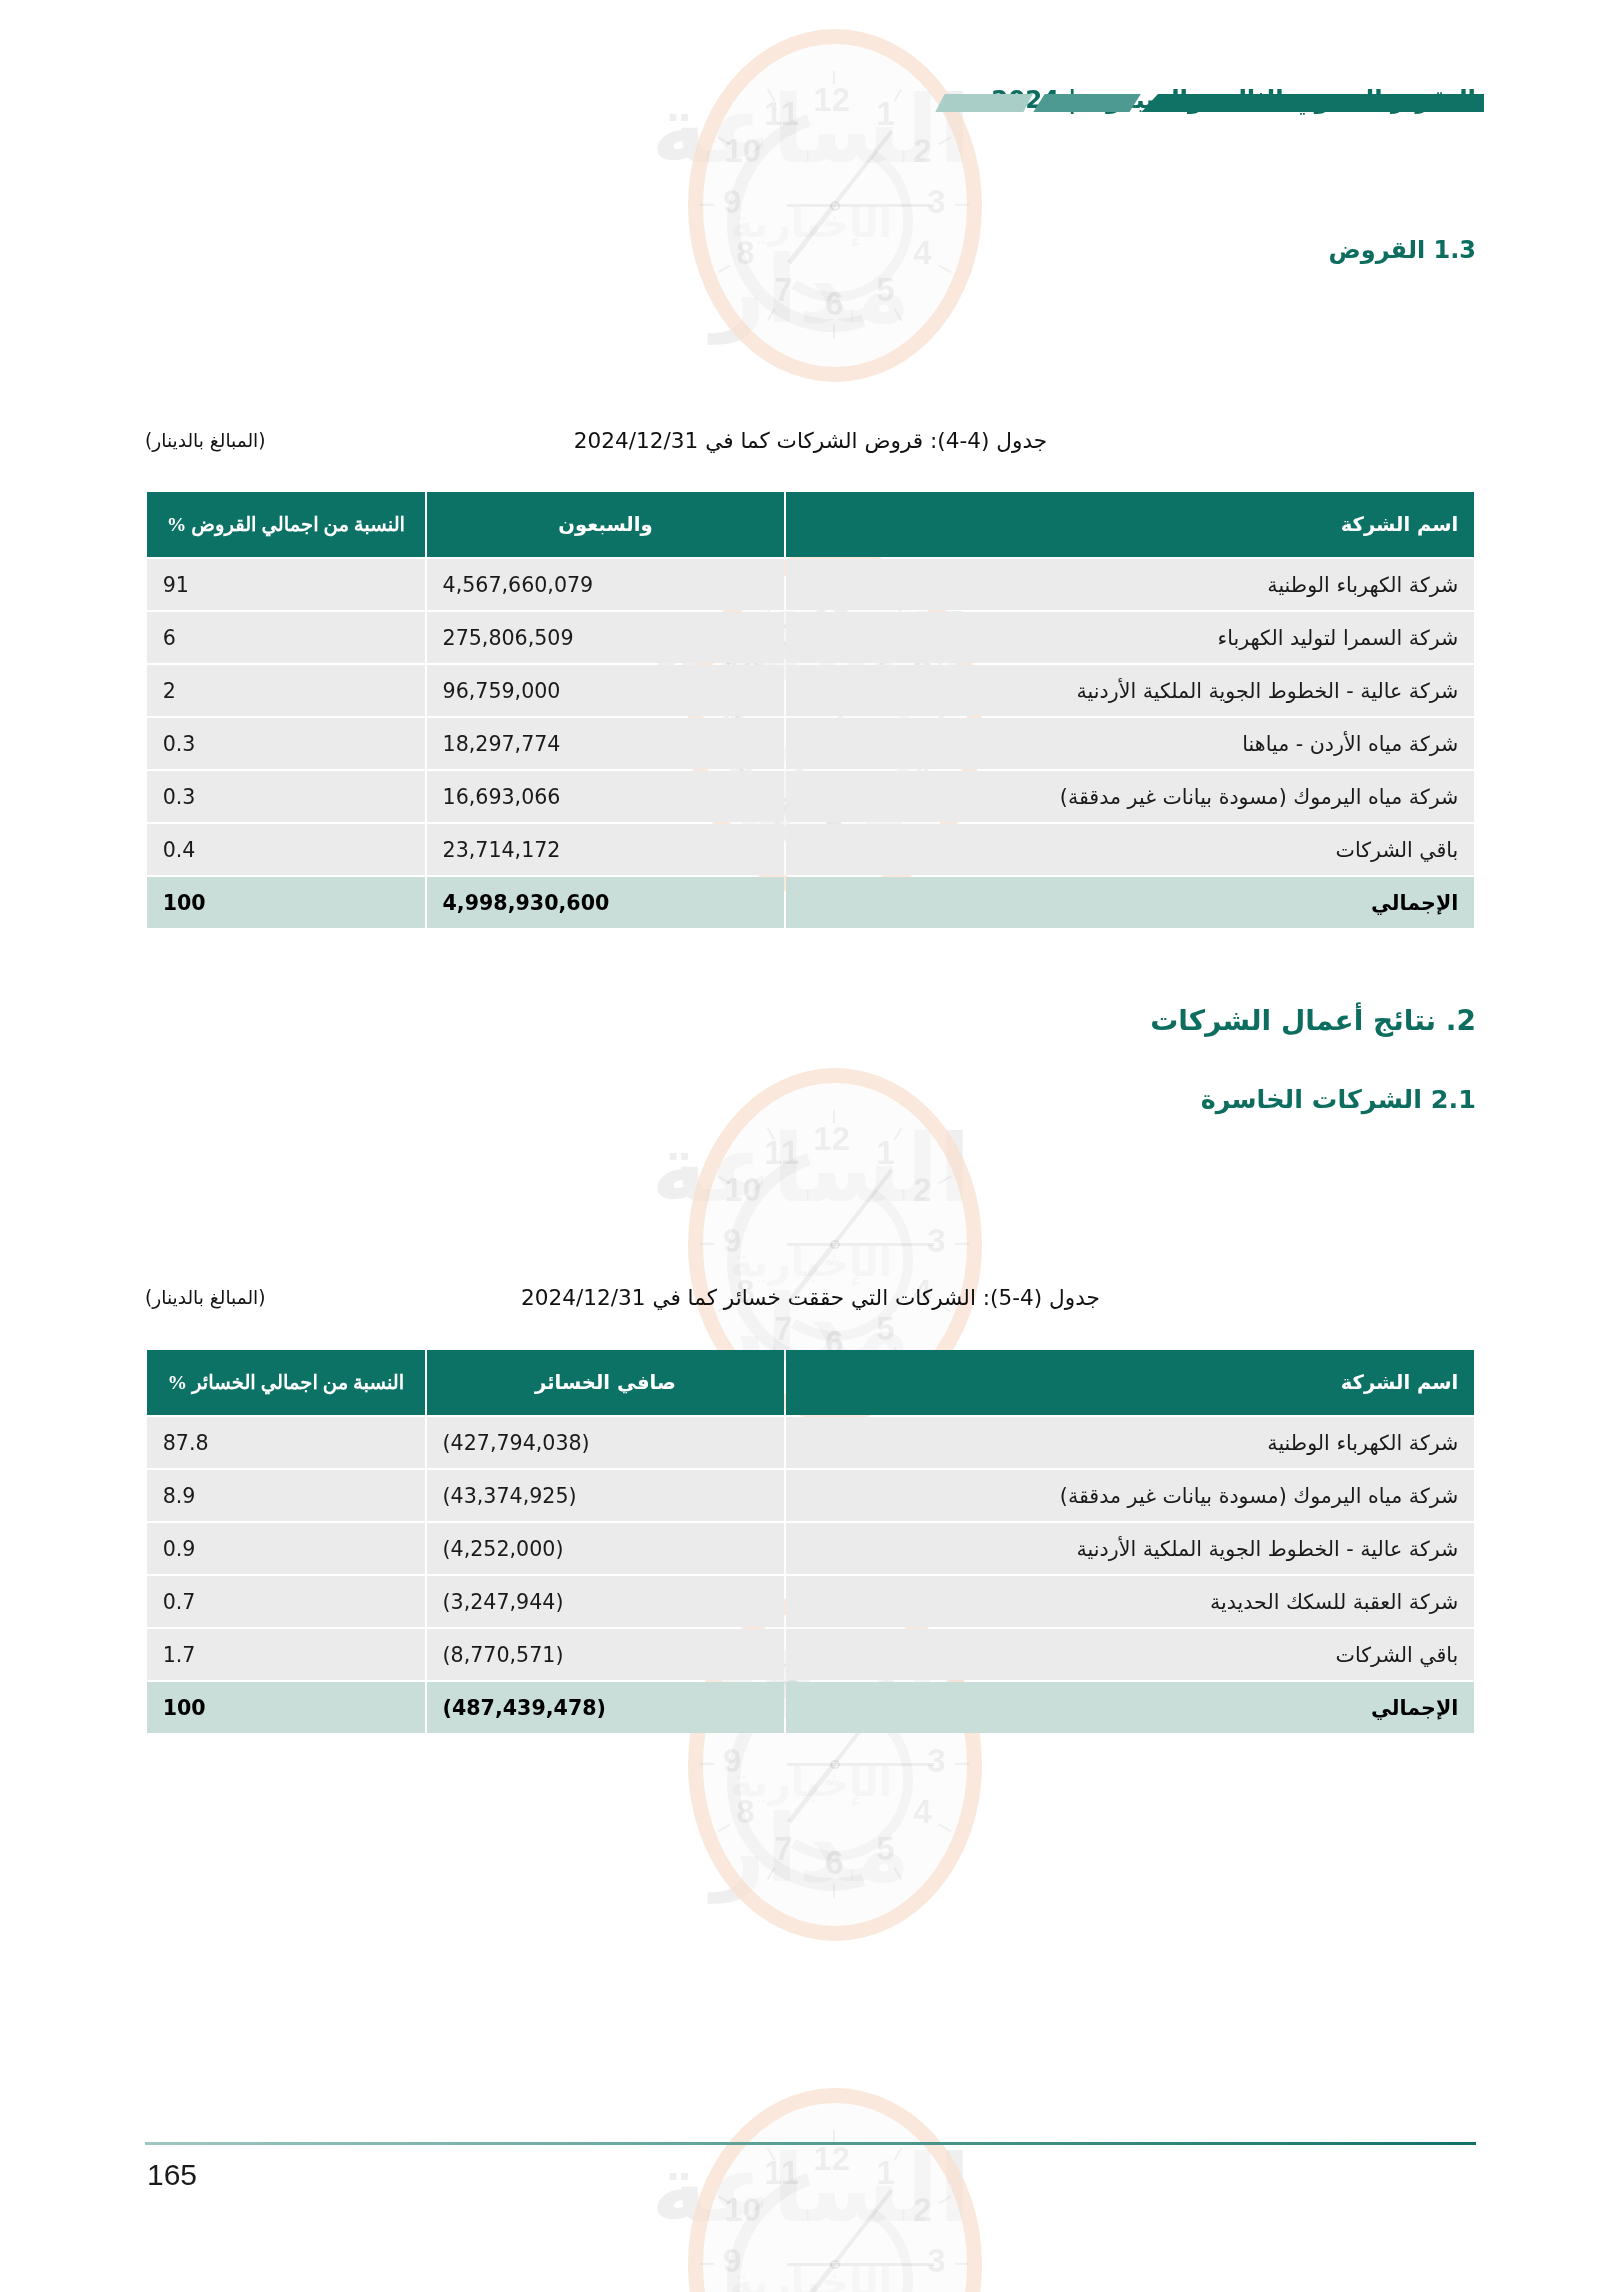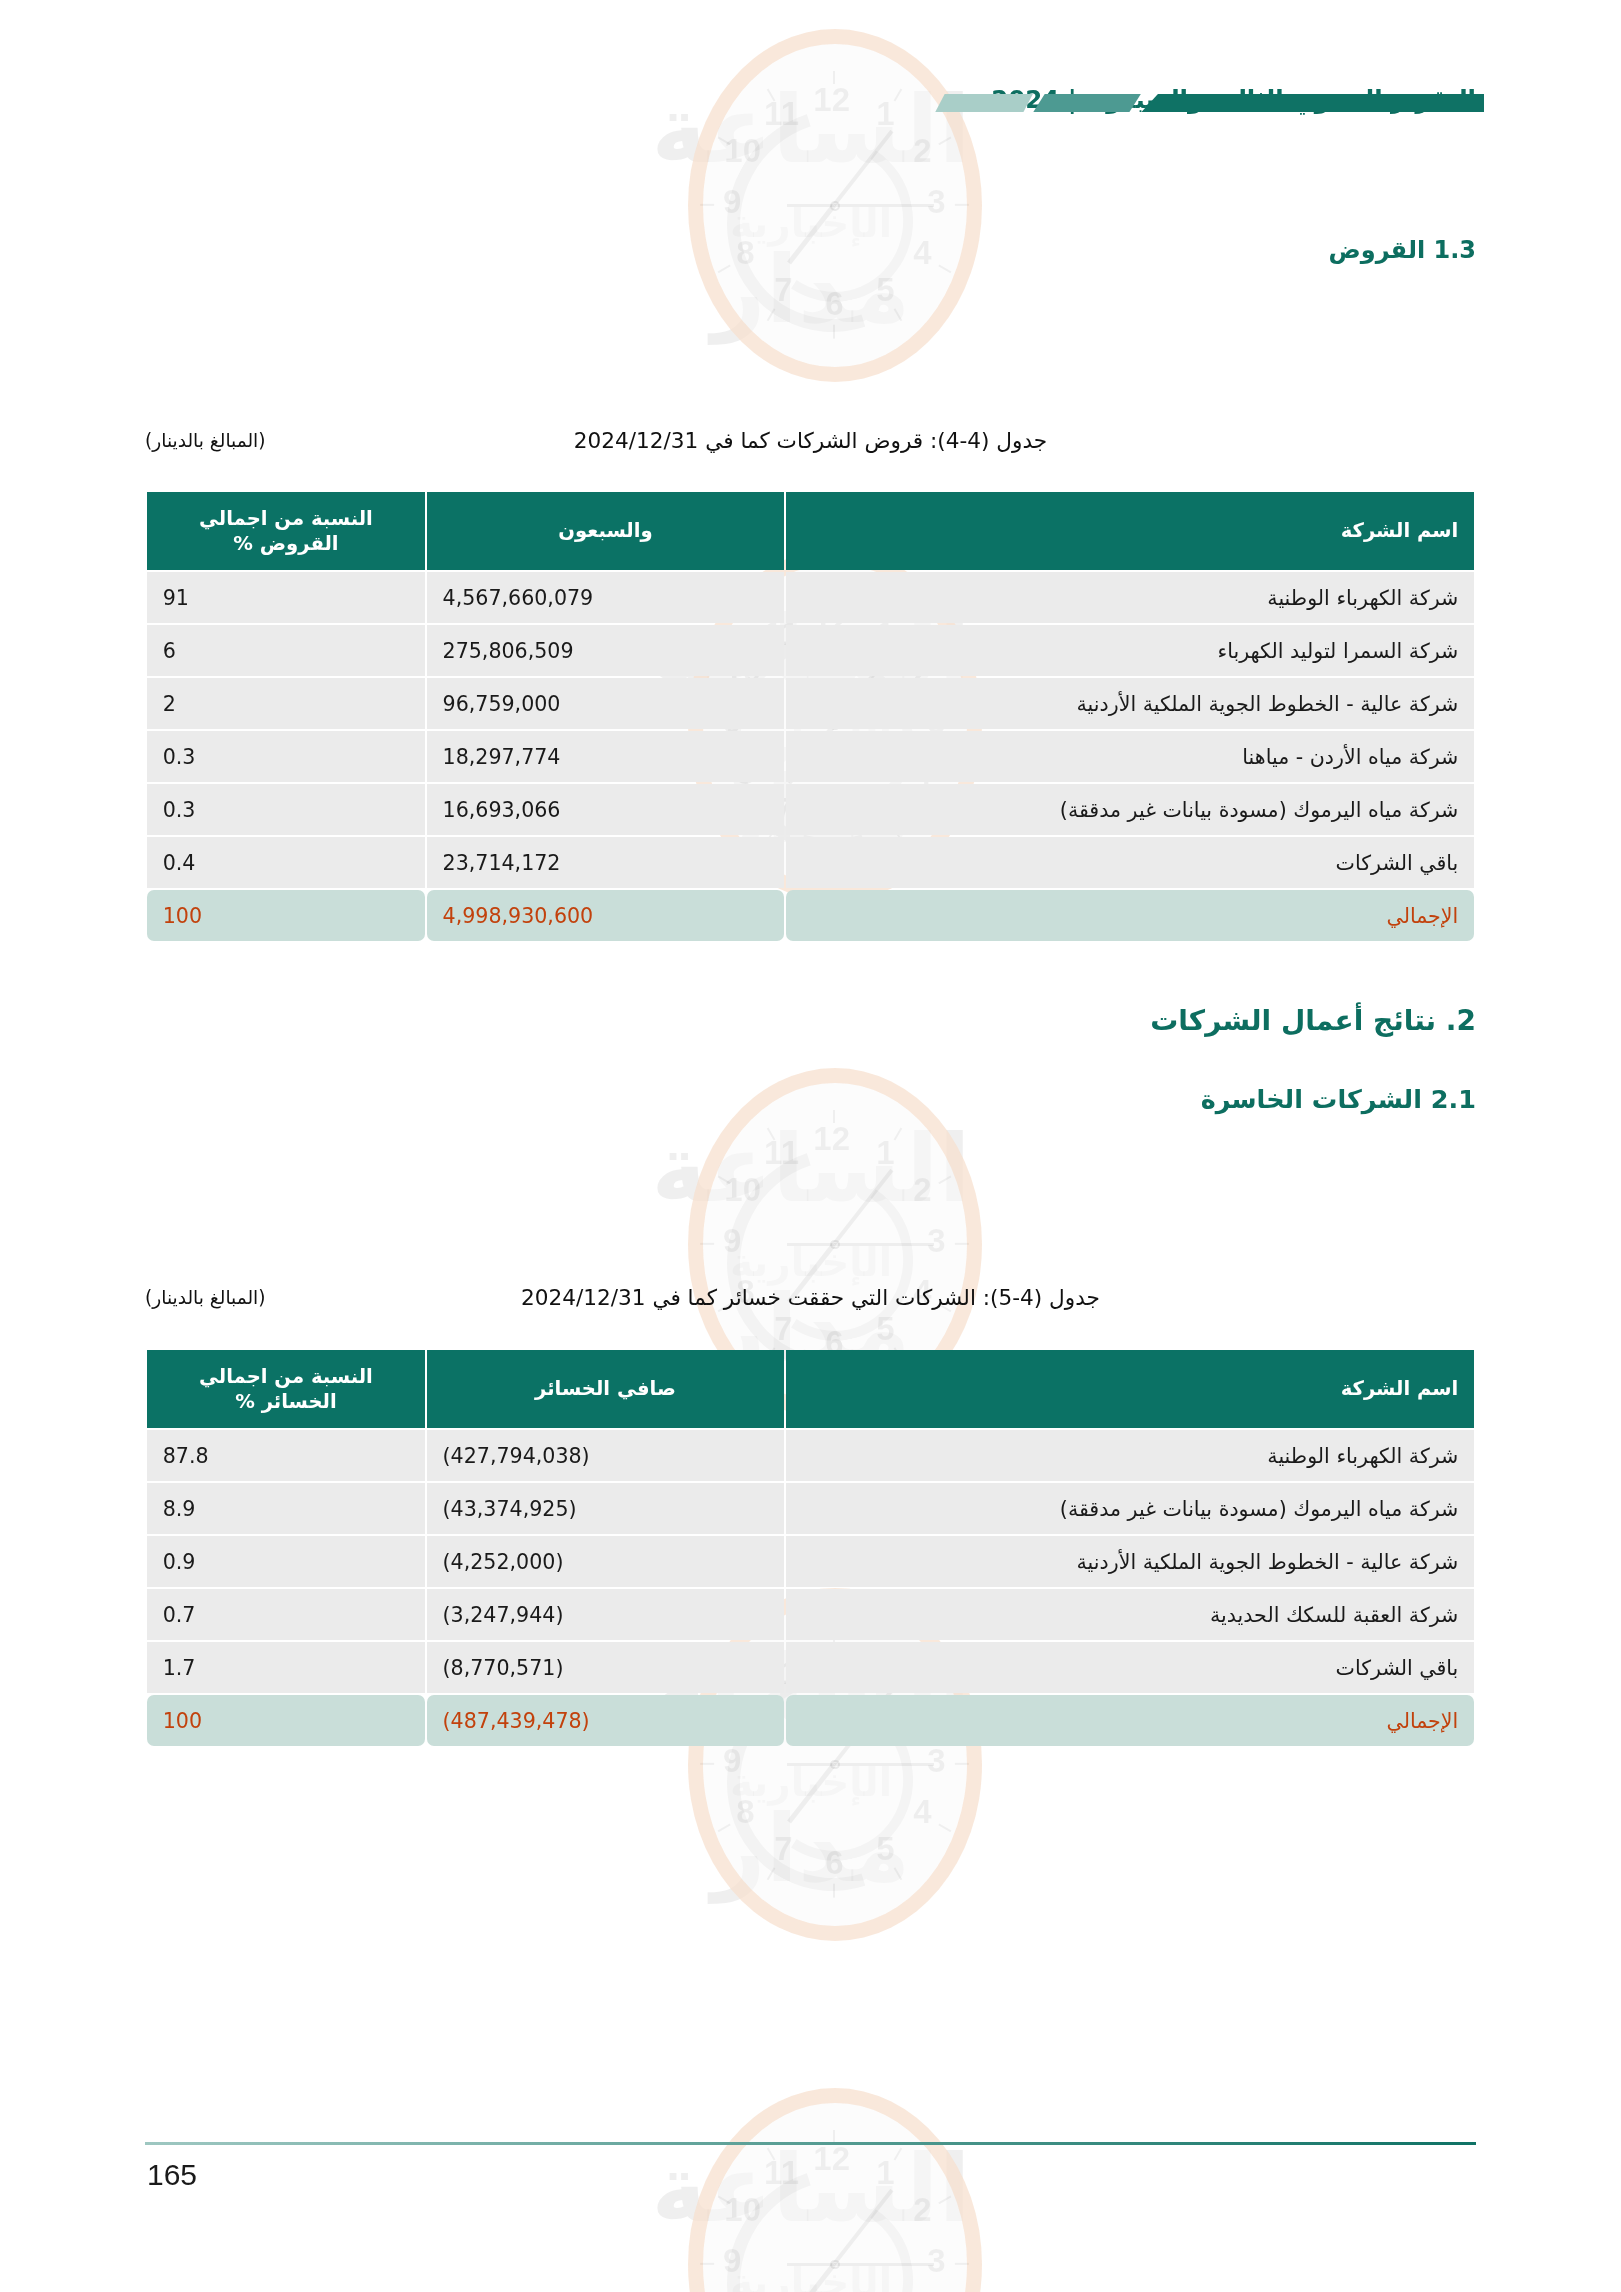--- a/index.html
+++ b/index.html
@@ -157,24 +157,24 @@
     background:#ebebeb; color:#1a1a1a;
     font-size:20.6px; padding:12.7px 15.7px; height:51px;
     vertical-align:middle;
   }
   .col-name{ text-align:right; width:52%; }
   .col-val { text-align:left;  width:27%; }
   .col-pct { text-align:left;  width:21%; }
 
   th.col-name{ text-align:right; }
   th.col-val { text-align:center; }
-  th.col-pct { text-align:center; }
+  th.col-pct { text-align:center;font-family:Liberation Serif, serif; }
 
   tr.total-row td{
-    background:#c9ded9; font-weight:400; color:#c2410c;border-radius:7px;
+    background:#c9ded9; font-weight:700; color:#000000;
   }
 
   
   #footer-rule{
     position:absolute; left:145px; top:2142px; width:1331px; height:2.9px;
     background:linear-gradient(to left,#0f7265,#9ec7c1);
   }
   #page-number{
     position:absolute; left:147px; top:2158px;
     color:#1a1a1a; font-size:30px;

